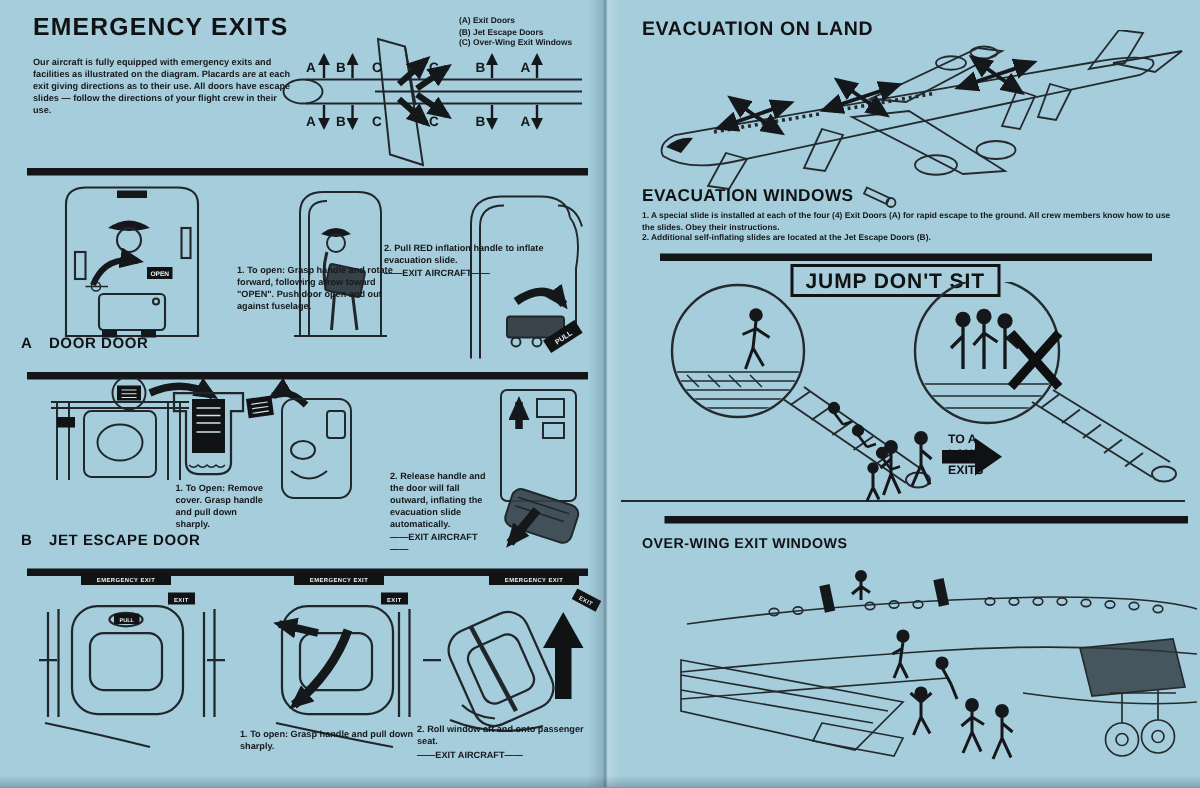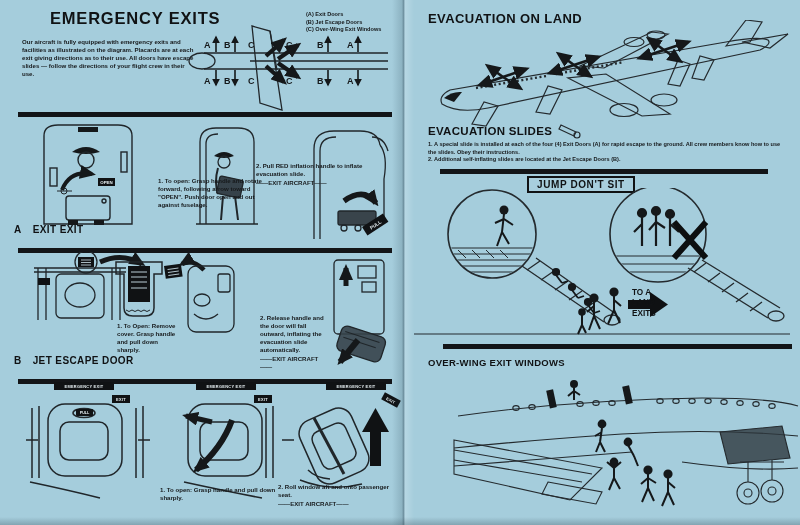--- a/index.html
+++ b/index.html
@@ -20,41 +20,41 @@
        display:flex;align-items:center;justify-content:center;letter-spacing:.3px;}
   .tag.em{font-size:3.9px;height:8px;padding:0 3px;}
   .tag.ex{font-size:3.9px;height:8px;padding:0 4px;}
   .fold{position:absolute;left:392px;top:0;width:22px;height:525px;
         background:linear-gradient(90deg,rgba(30,60,75,0) 0%,rgba(30,60,75,.18) 45%,rgba(20,45,60,.38) 52%,rgba(235,245,250,.25) 60%,rgba(30,60,75,0) 100%);}
   .bottom-shade{position:absolute;left:0;top:517px;width:800px;height:8px;
         background:linear-gradient(180deg,rgba(40,60,70,0),rgba(40,60,70,.28));}
   svg{display:block;}
   svg text{font-family:"Liberation Sans",sans-serif;font-weight:700;}
   .safe-area{font-size:8.2px;font-weight:800;line-height:1.25;color:#101214;}
-  .jump-box{border:2.5px solid #101214;padding:1px 8px;font-size:10px;font-weight:800;
+  .jump-box{border:2.5px solid #101214;padding:1px 8px;font-size:14px;font-weight:800;
             letter-spacing:.6px;color:#101214;background:rgba(255,255,255,0.04);}
   .exit-line{margin-top:1px;}
 </style>
 </head>
 <body>
 
 <div id="page">
 
   <svg width="0" height="0" style="position:absolute">
     <defs>
       <marker id="t" markerWidth="5" markerHeight="5" refX="4" refY="2.5" orient="auto" markerUnits="strokeWidth">
         <path d="M0,0 L5,2.5 L0,5 Z" fill="#15181a"></path>
       </marker>
       <marker id="f" markerWidth="16" markerHeight="14" refX="12" refY="7" orient="auto" markerUnits="userSpaceOnUse">
         <path d="M0,0 L16,7 L0,14 Z" fill="#15181a"></path>
       </marker>
     </defs>
   </svg>
 
-  <h1 class="abs title-xl" style="left:22px;top:9px;margin-left:28px;">EMERGENCY EXITS</h1>
+  <h1 class="abs title-xl" style="left:22px;top:9px;">EMERGENCY EXITS</h1>
 
   <div class="abs smalltext" style="left:22px;top:38px;width:174px;">Our aircraft is fully equipped with emergency exits and facilities as illustrated on the diagram. Placards are at each exit giving directions as to their use. All doors have escape slides — follow the directions of your flight crew in their use.</div>
 
   <div class="abs tinytext" style="left:306px;top:11px;line-height:1.35;">
     <div>(A) Exit Doors</div>
     <div>(B) Jet Escape Doors</div>
     <div>(C) Over-Wing Exit Windows</div>
   </div>
 
   <svg class="abs" style="left:186px;top:24px;" width="206" height="92" viewBox="0 0 206 92">
@@ -151,21 +151,21 @@
         <circle cx="56" cy="107" r="3"></circle>
     </g>
     <path d="M42,80 Q62,66 74,82" stroke="#15181a" stroke-width="5.5" fill="none" marker-end="url(#f)"></path>
     <g transform="translate(60,106) rotate(-33)">
       <rect width="25" height="10" fill="#101214"></rect>
       <text x="12.5" y="7.4" font-size="4.8" fill="#e8f1f4" text-anchor="middle">PULL</text>
     </g>
   </svg>
 
   <div class="abs sec-label" style="left:14px;top:224px;">
-    <span>A</span><span class="sec-title">EXIT EXIT</span>
+    <span>A</span><span class="sec-title">DOOR DOOR</span>
   </div>
 
   <div class="bar" style="left:18px;top:248px;width:374px;"></div>
 
   <svg class="abs" style="left:26px;top:252px;" width="132" height="70" viewBox="0 0 132 70">
     <g stroke="#20262a" fill="none" stroke-width="1.3">
       <path d="M8,16 H100 M8,20 H100"></path>
       <path d="M12,16 V68 M20,16 V68 M86,16 V68 M94,16 V68"></path>
       <rect x="30" y="22" width="48" height="44" rx="5"></rect>
       <ellipse cx="54" cy="43" rx="15" ry="12"></ellipse>
@@ -314,21 +314,21 @@
         <path d="M146,45 L131,34"></path>
         <path d="M146,45 L162,56"></path>
       <path d="M236,30 L212,38"></path>
         <path d="M236,30 L260,22"></path>
         <path d="M236,30 L221,19"></path>
         <path d="M236,30 L252,41"></path>
     </g>
   </svg>
 
   <div class="abs" style="left:428px;top:123px;display:flex;align-items:center;gap:6px;">
-    <h2 class="title-md">EVACUATION SLIDES</h2>
+    <h2 class="title-md">EVACUATION WINDOWS</h2>
     <svg width="24" height="16" viewBox="0 0 24 16">
       <path d="M3,2 L18,9 L16,13 L1,6 Z" stroke="#242a2e" fill="none" stroke-width="1.2"></path>
       <circle cx="19" cy="12" r="3" stroke="#242a2e" fill="none" stroke-width="1.2"></circle>
     </svg>
   </div>
 
   <div class="abs tinytext" style="left:428px;top:141px;width:358px;">
     <div>1. A special slide is installed at each of the four (4) Exit Doors (A) for rapid escape to the ground. All crew members know how to use the slides. Obey their instructions.</div>
     <div>2. Additional self-inflating slides are located at the Jet Escape Doors (B).</div>
   </div>

